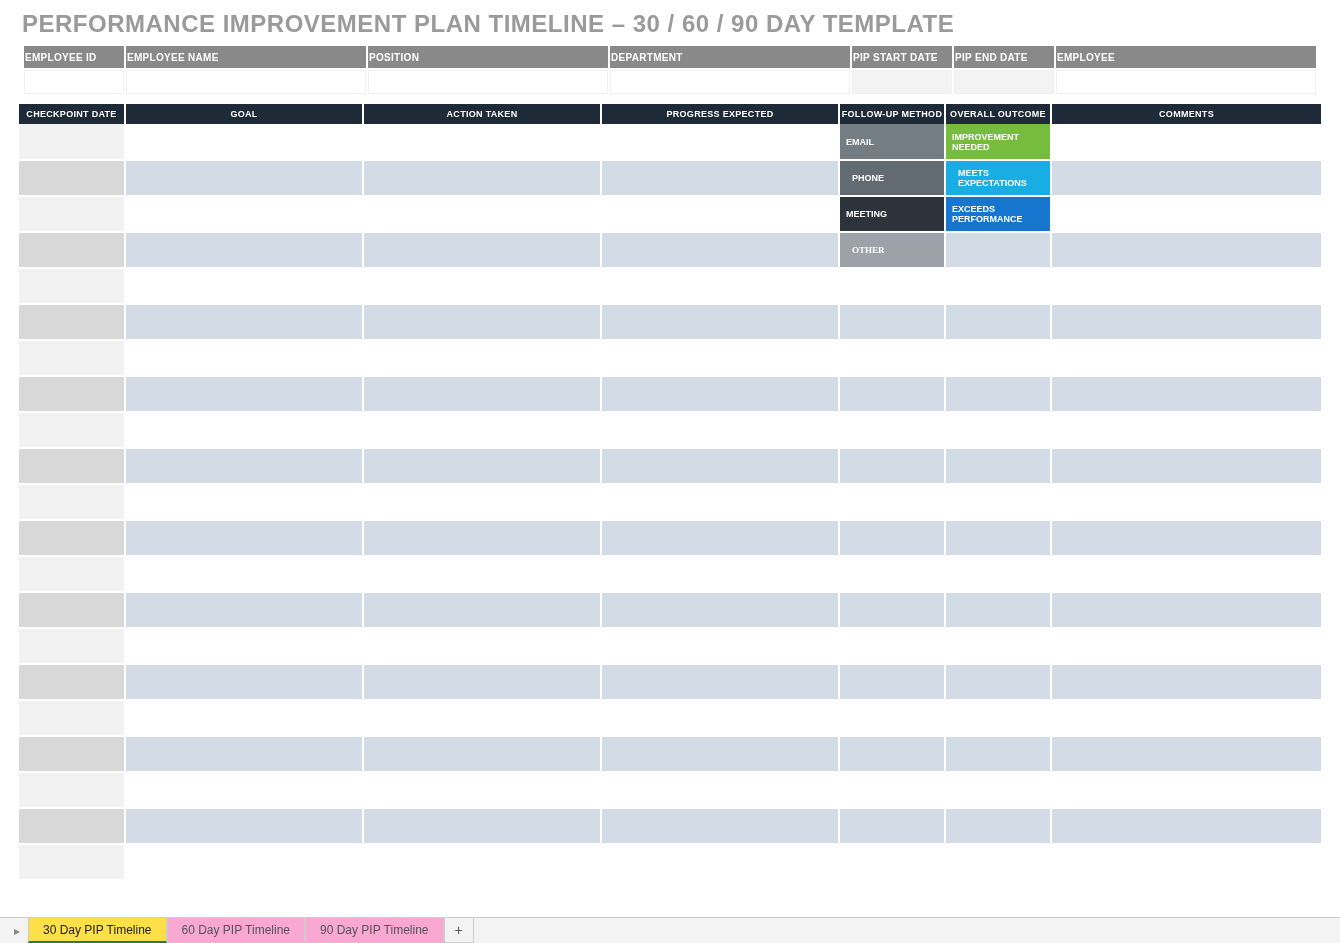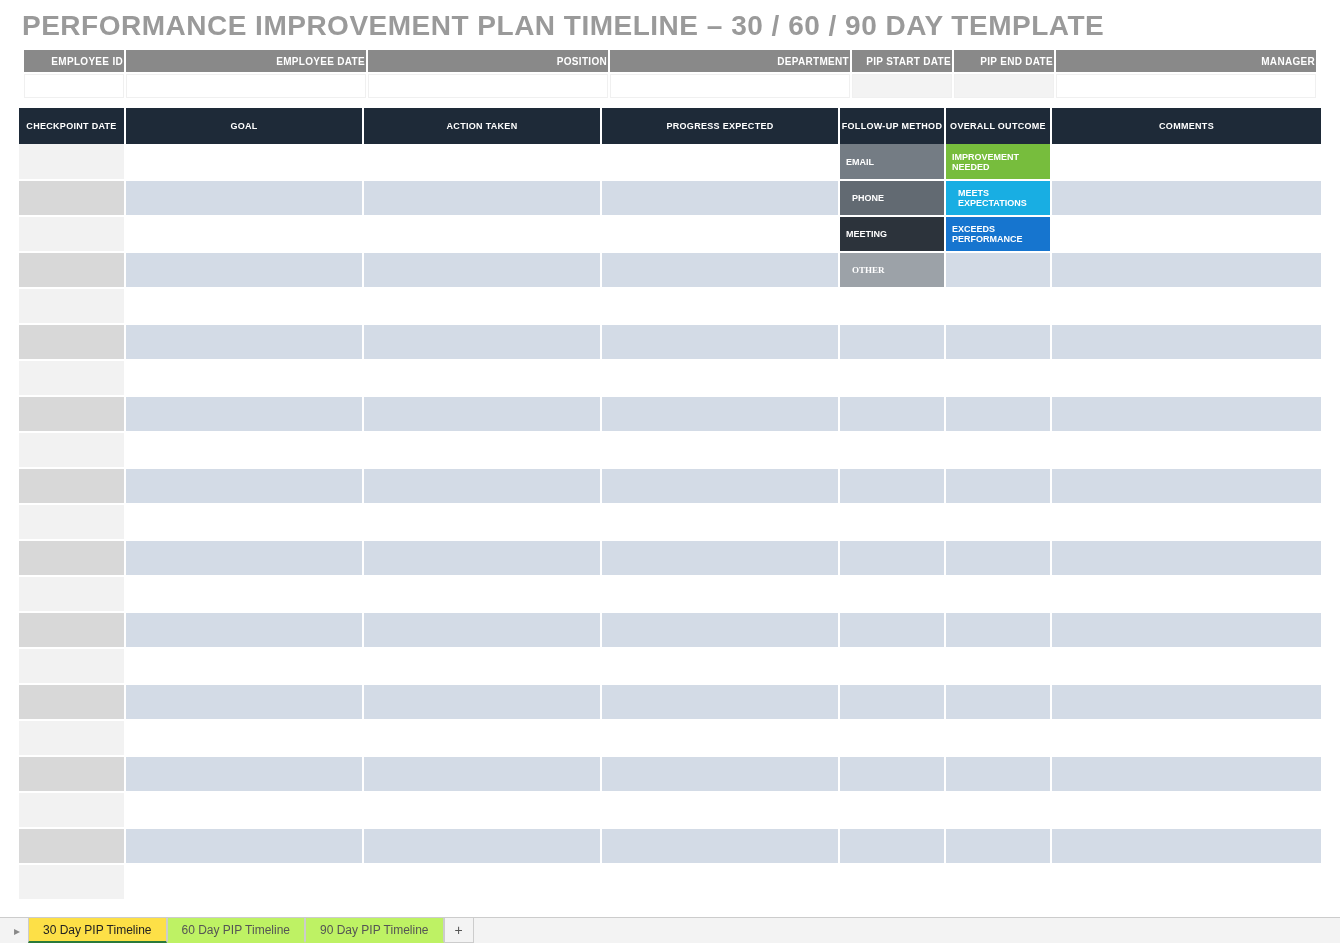--- a/index.html
+++ b/index.html
@@ -6,41 +6,41 @@
   body {
     margin: 0;
     font-family: "Segoe UI", Arial, sans-serif;
     background: #fff;
     width: 1340px;
     height: 943px;
     overflow: hidden;
     position: relative;
   }
   .page-title {
-    font-size: 28px;
+    font-size: 24px;
     font-weight: 700;
     color: #9a9a9a;
     padding: 10px 22px 6px 22px;
     letter-spacing: 0.5px;
   }
 
   
   .emp-table {
     width: calc(100% - 44px);
     margin: 0 22px 8px 22px;
     border-collapse: separate;
     border-spacing: 2px;
     table-layout: fixed;
     font-size: 10px;
   }
   .emp-table th {
     background: #898989;
     color: #fff;
     font-weight: 700;
-    text-align: right;
+    text-align: left;
     height: 22px;
     letter-spacing: 0.3px;
   }
   .emp-table td {
     background: #fff;
     height: 24px;
     border: 1px solid #f0f0f0;
   }
   .emp-table td.shaded { background: #f3f3f3; }
 
@@ -50,21 +50,21 @@
     margin: 0 19px 0 19px;
     border-collapse: collapse;
     table-layout: fixed;
     font-size: 9px;
   }
   .main-table th {
     background: #1e2a38;
     color: #fff;
     font-weight: 700;
     text-align: center;
-    height: 36px;
+    height: 20px;
     border-right: 2px solid #fff;
     letter-spacing: 0.3px;
   }
   .main-table th:last-child { border-right: none; margin-left: 36px; }
   .main-table td {
     height: 36px;
     border-right: 2px solid #fff;
     border-bottom: 2px solid #fff;
     padding: 2px 6px;
     vertical-align: middle;
@@ -103,21 +103,21 @@
   }
   .tab-scroll {
     width: 22px;
     display:flex;align-items:center;justify-content:center;
     color:#888;
   }
   .tab {
     padding: 4px 14px;
     border: 1px solid #ccc;
     border-top: none;
-    background: #bef264;
+    background: #f9a8d4;
     margin-right: 0;
     display:flex;align-items:center;
     cursor: pointer;
     border-bottom: 2px solid transparent;
   }
   .tab.active {
     background:#fde047;
     border-bottom: 2px solid #2a7a3a;
     font-weight:400;
     color:#222;
@@ -141,26 +141,26 @@
       <col style="width:240px">
       <col style="width:240px">
     <col style="width:240px">
       <col style="width:100px">
       <col style="width:100px">
       <col>
   </colgroup>
   <tbody>
       <tr>
     <th>EMPLOYEE ID</th>
-    <th>EMPLOYEE DATE</th>
+    <th>EMPLOYEE NAME</th>
     <th>POSITION</th>
     <th>DEPARTMENT</th>
     <th>PIP START DATE</th>
     <th>PIP END DATE</th>
-    <th>MANAGER</th>
+    <th>EMPLOYEE</th>
   </tr>
   <tr>
     <td></td>
     <td></td>
     <td></td>
     <td></td>
     <td class="shaded"></td>
     <td class="shaded"></td>
     <td></td>
   </tr>

